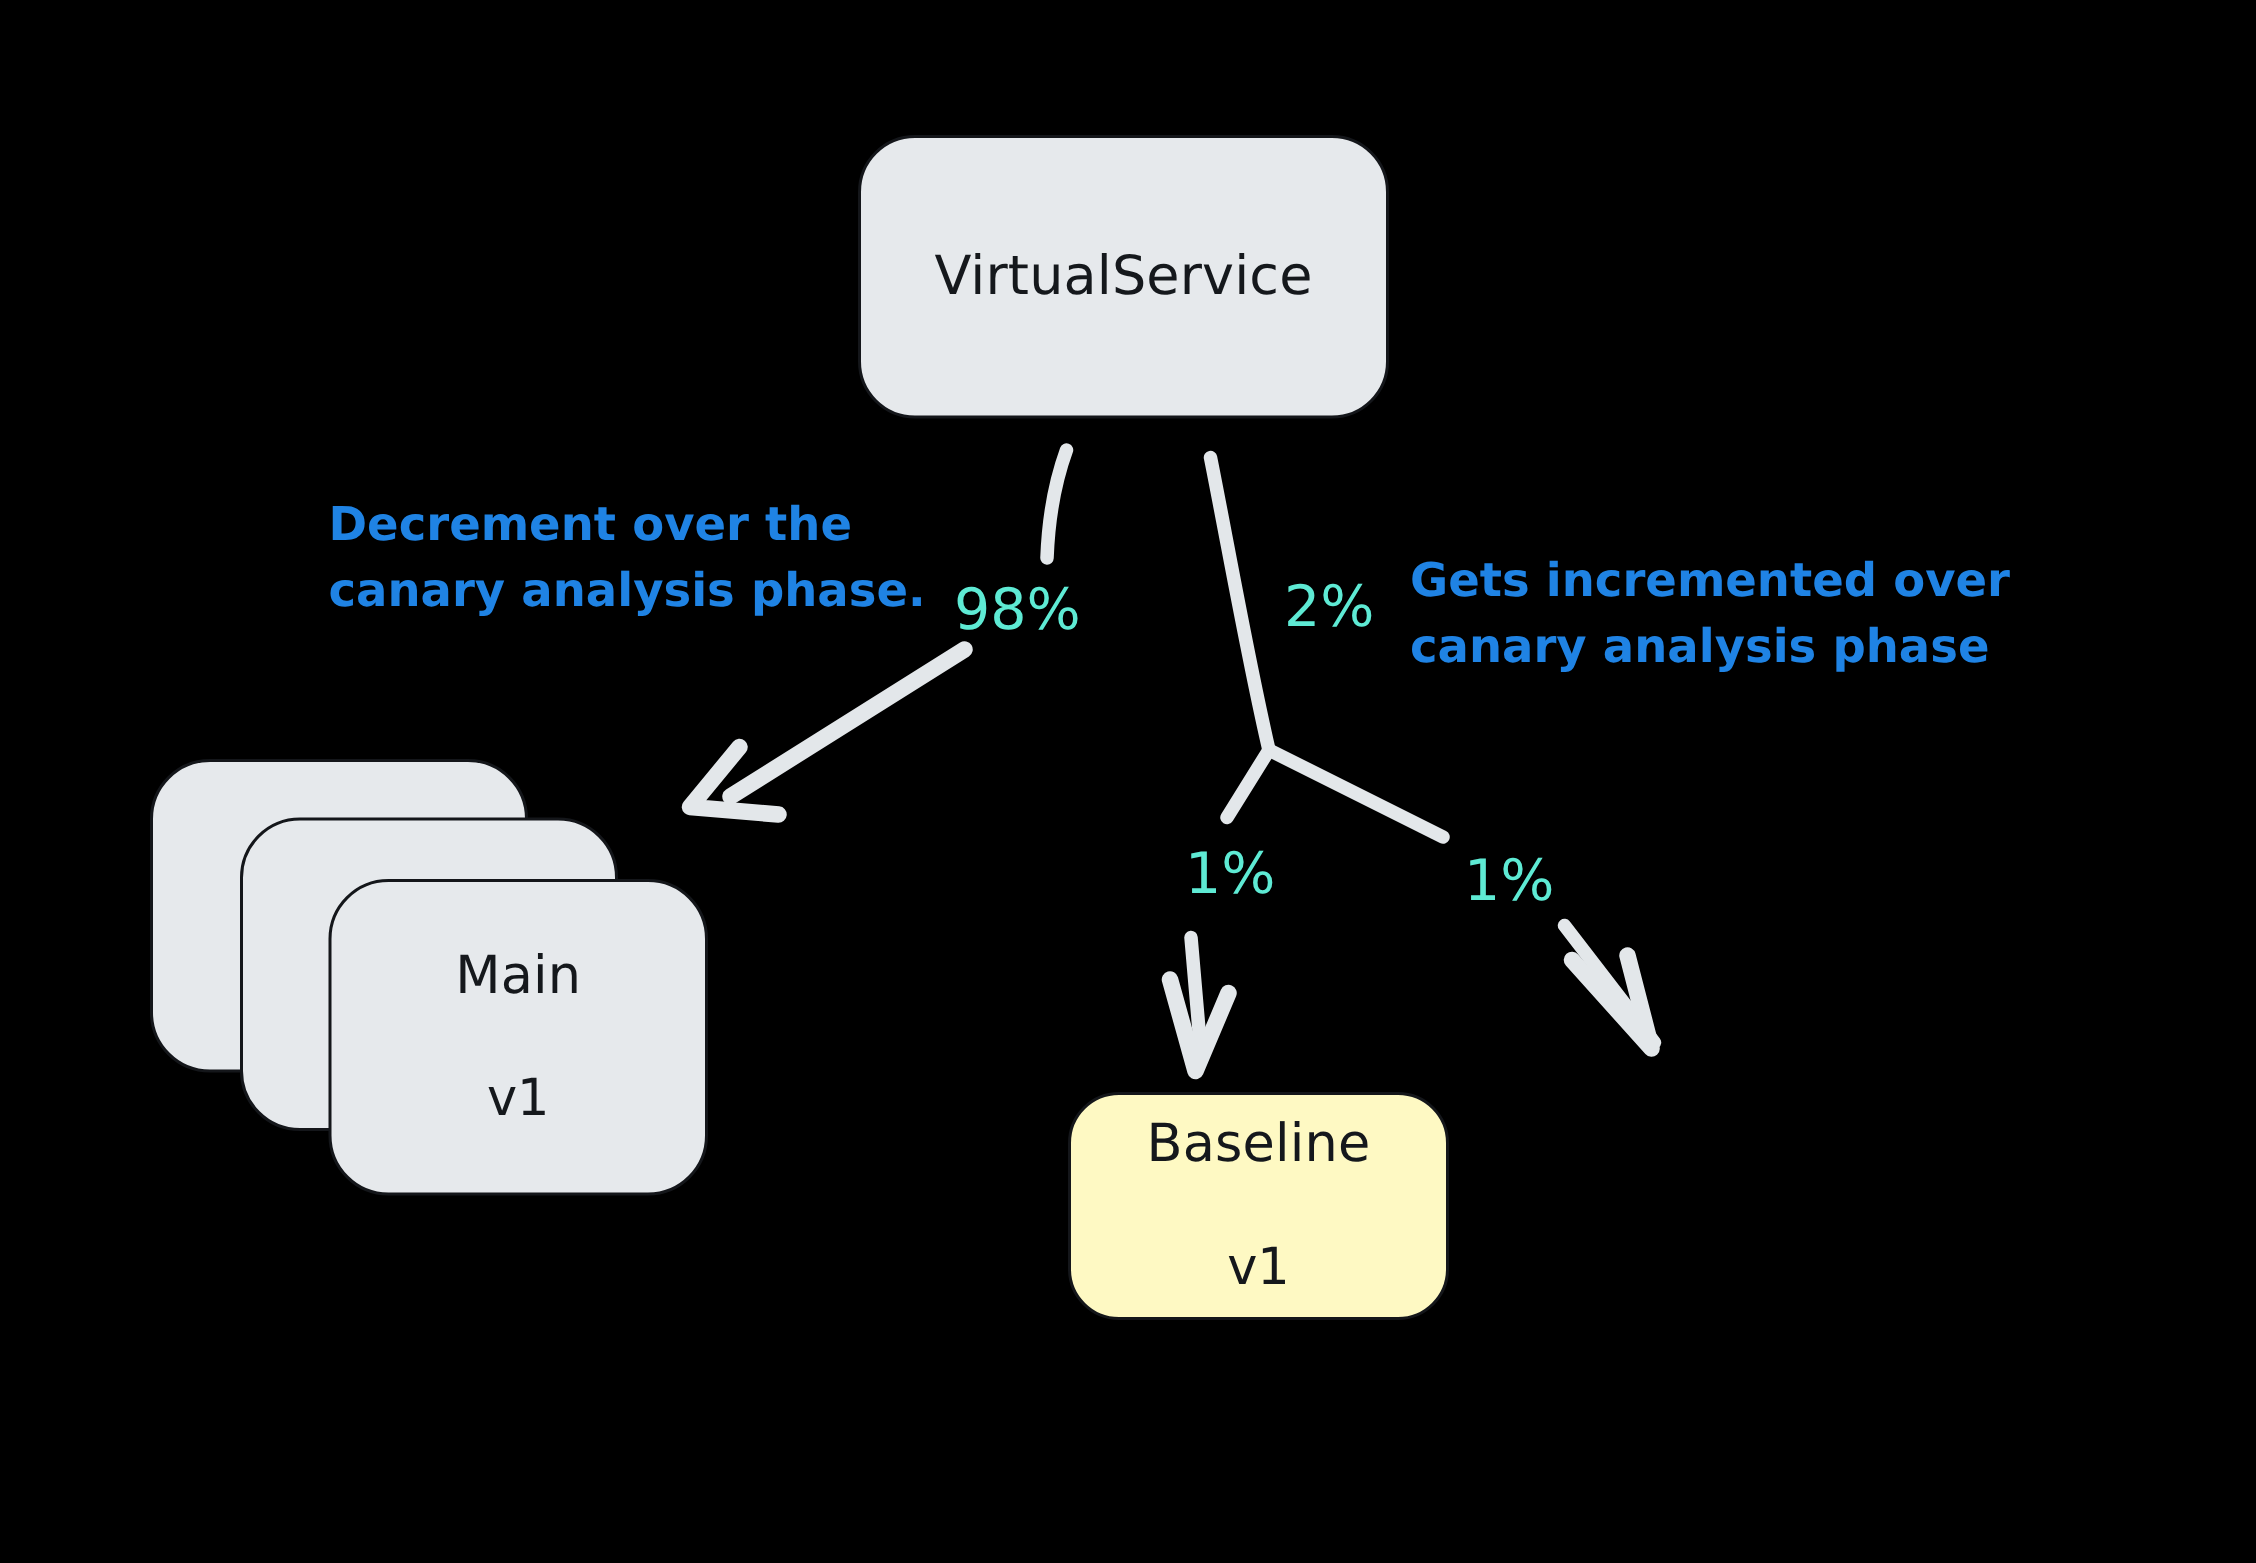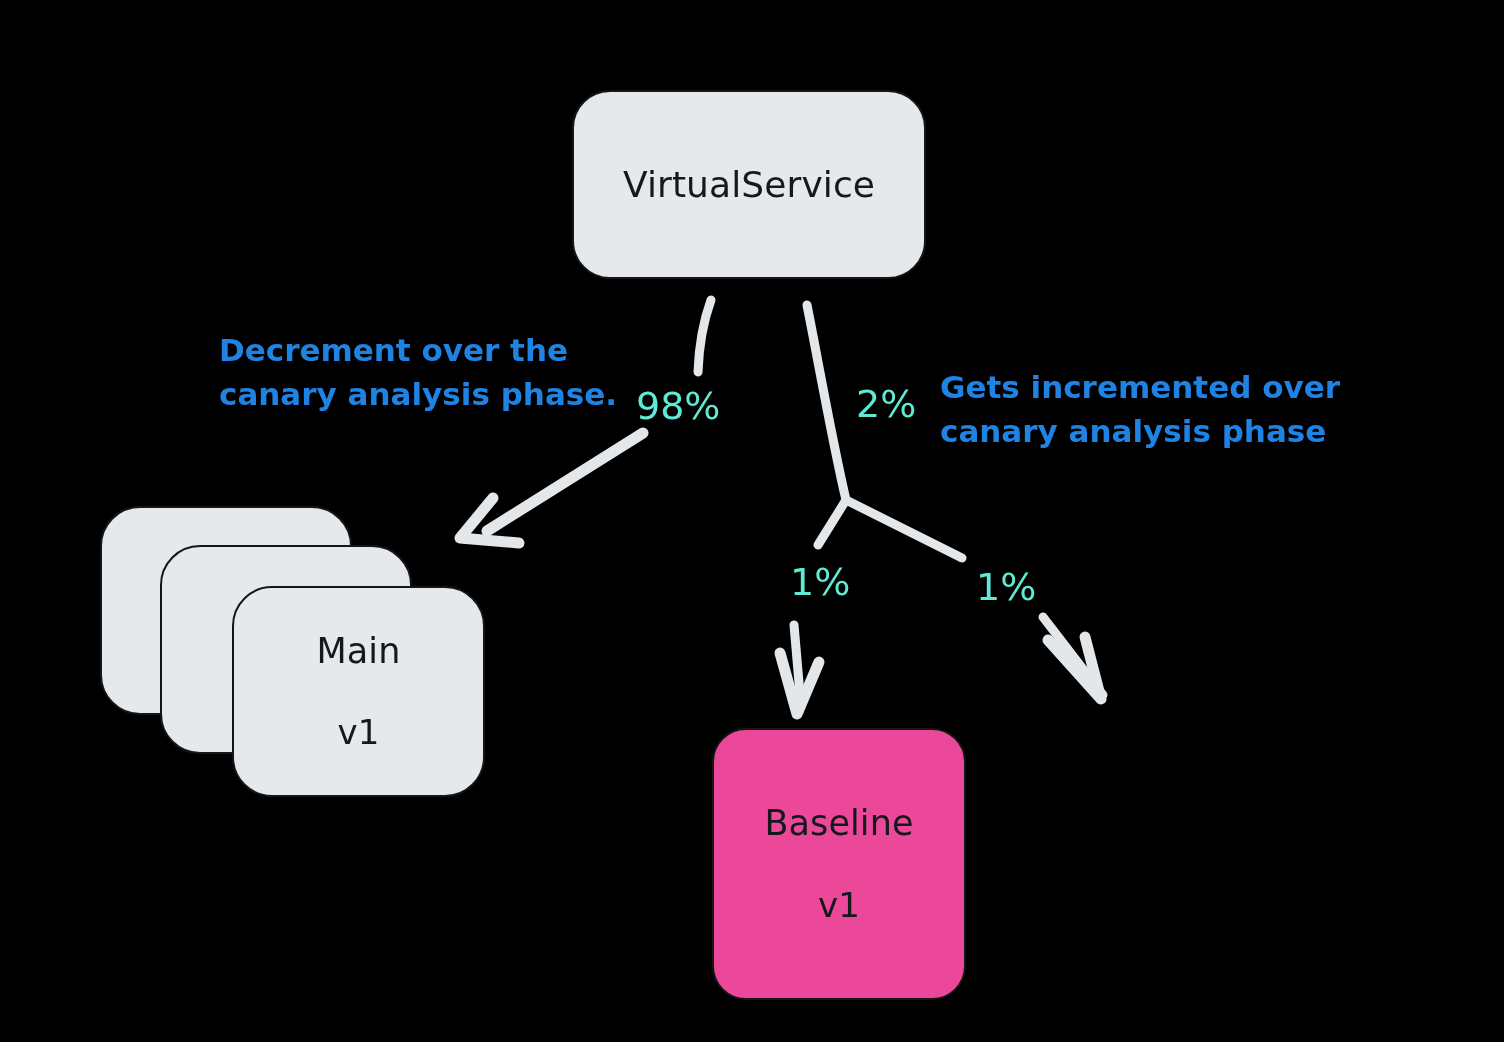--- a/index.html
+++ b/index.html
@@ -68,36 +68,36 @@
     position: absolute;
     box-sizing: border-box;
     background: #e6e9ec;
     border: 2.5px solid #14161a;
     border-radius: 40px;
   }
   #main-card-back  { left: 100px; top: 506px; width: 252px; height: 209px; }
   #main-card-mid   { left: 160px; top: 545px; width: 252px; height: 209px; }
 
   #node-main {
-    left: 232px;
+    left: 219px;
     top: 586px;
     width: 253px;
     height: 211px;
     background: #e6e9ec;
     border-radius: 40px;
   }
   #node-main .title   { margin-bottom: 42px; }
   #node-main .version { }
 
   #node-baseline {
     left: 712px;
     top: 728px;
     width: 254px;
-    height: 272px;
-    background: #ec4899;
+    height: 152px;
+    background: #fef9c3;
     border-radius: 34px;
   }
   #node-baseline .title   { margin-bottom: 42px; }
 
   #node-canary {
     left: 1064px;
     top: 726px;
     width: 254px;
     height: 212px;
     background: #fbe696;

